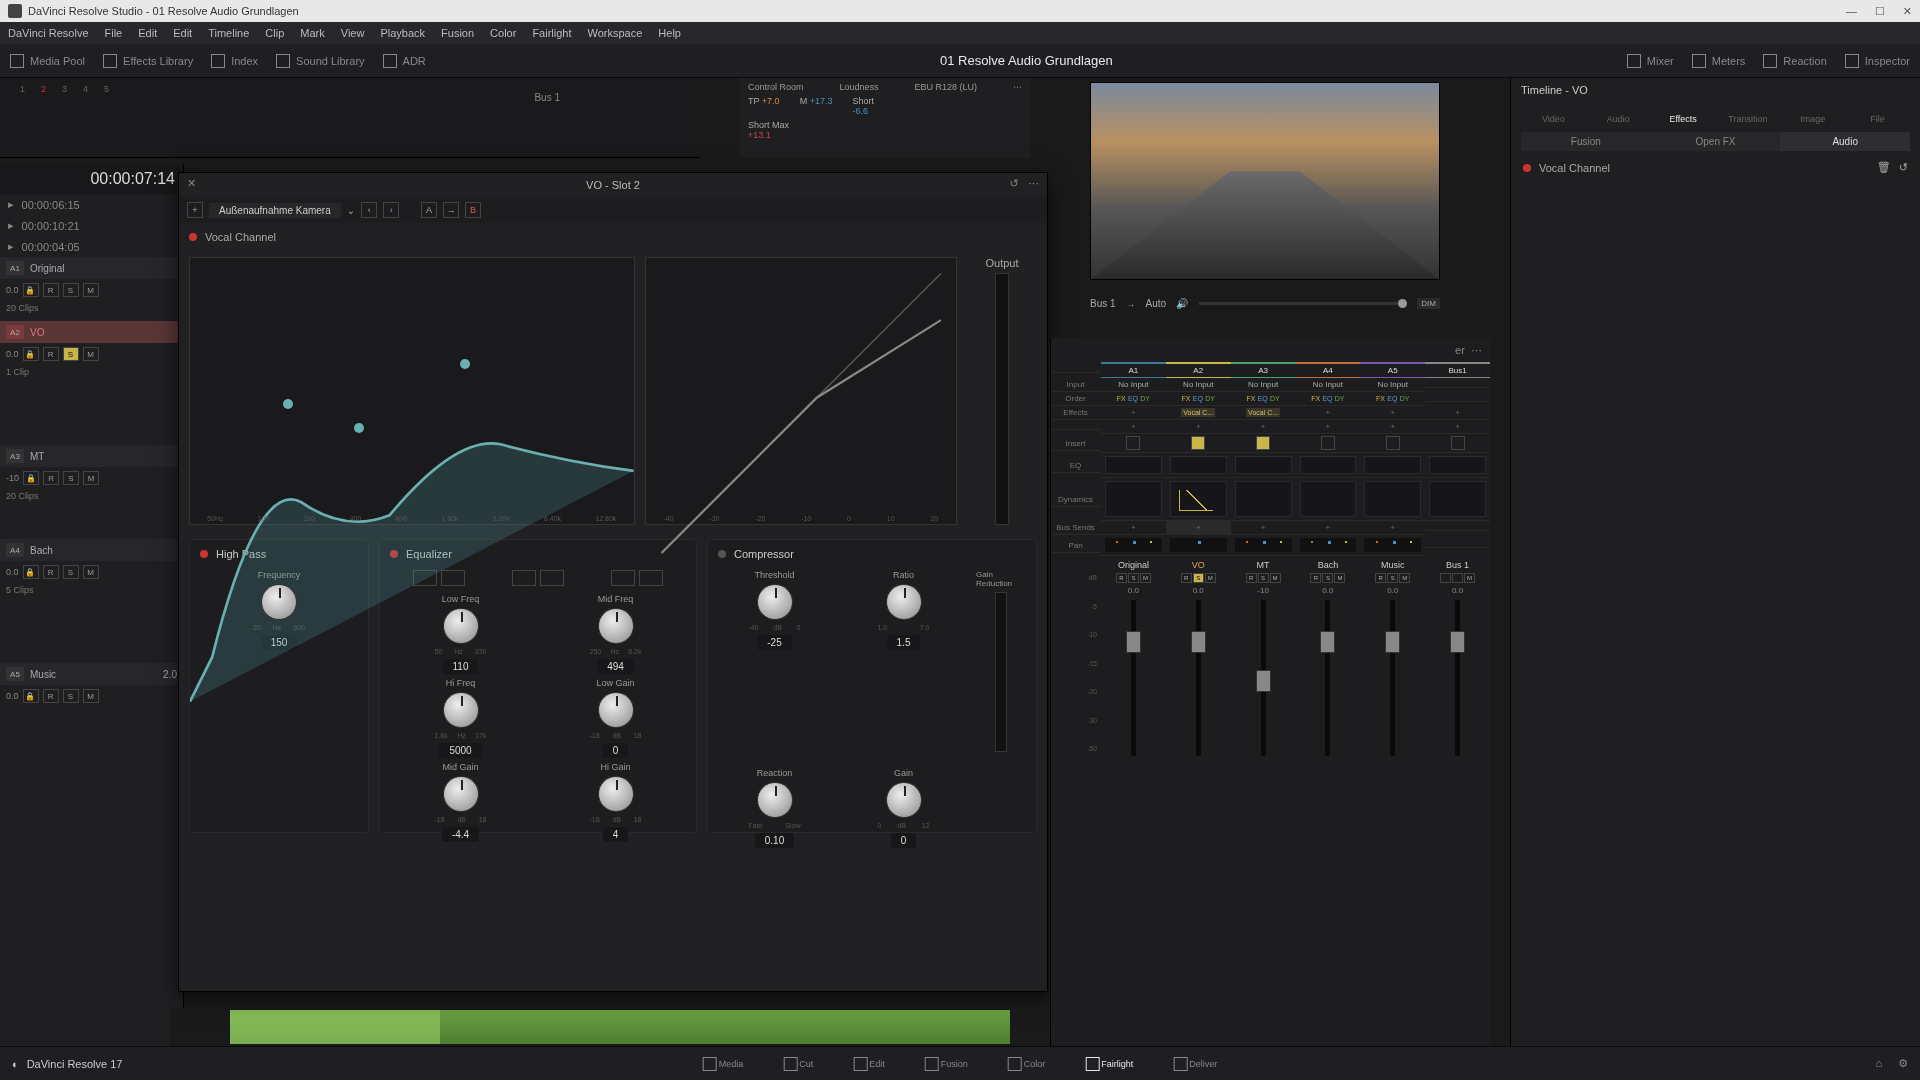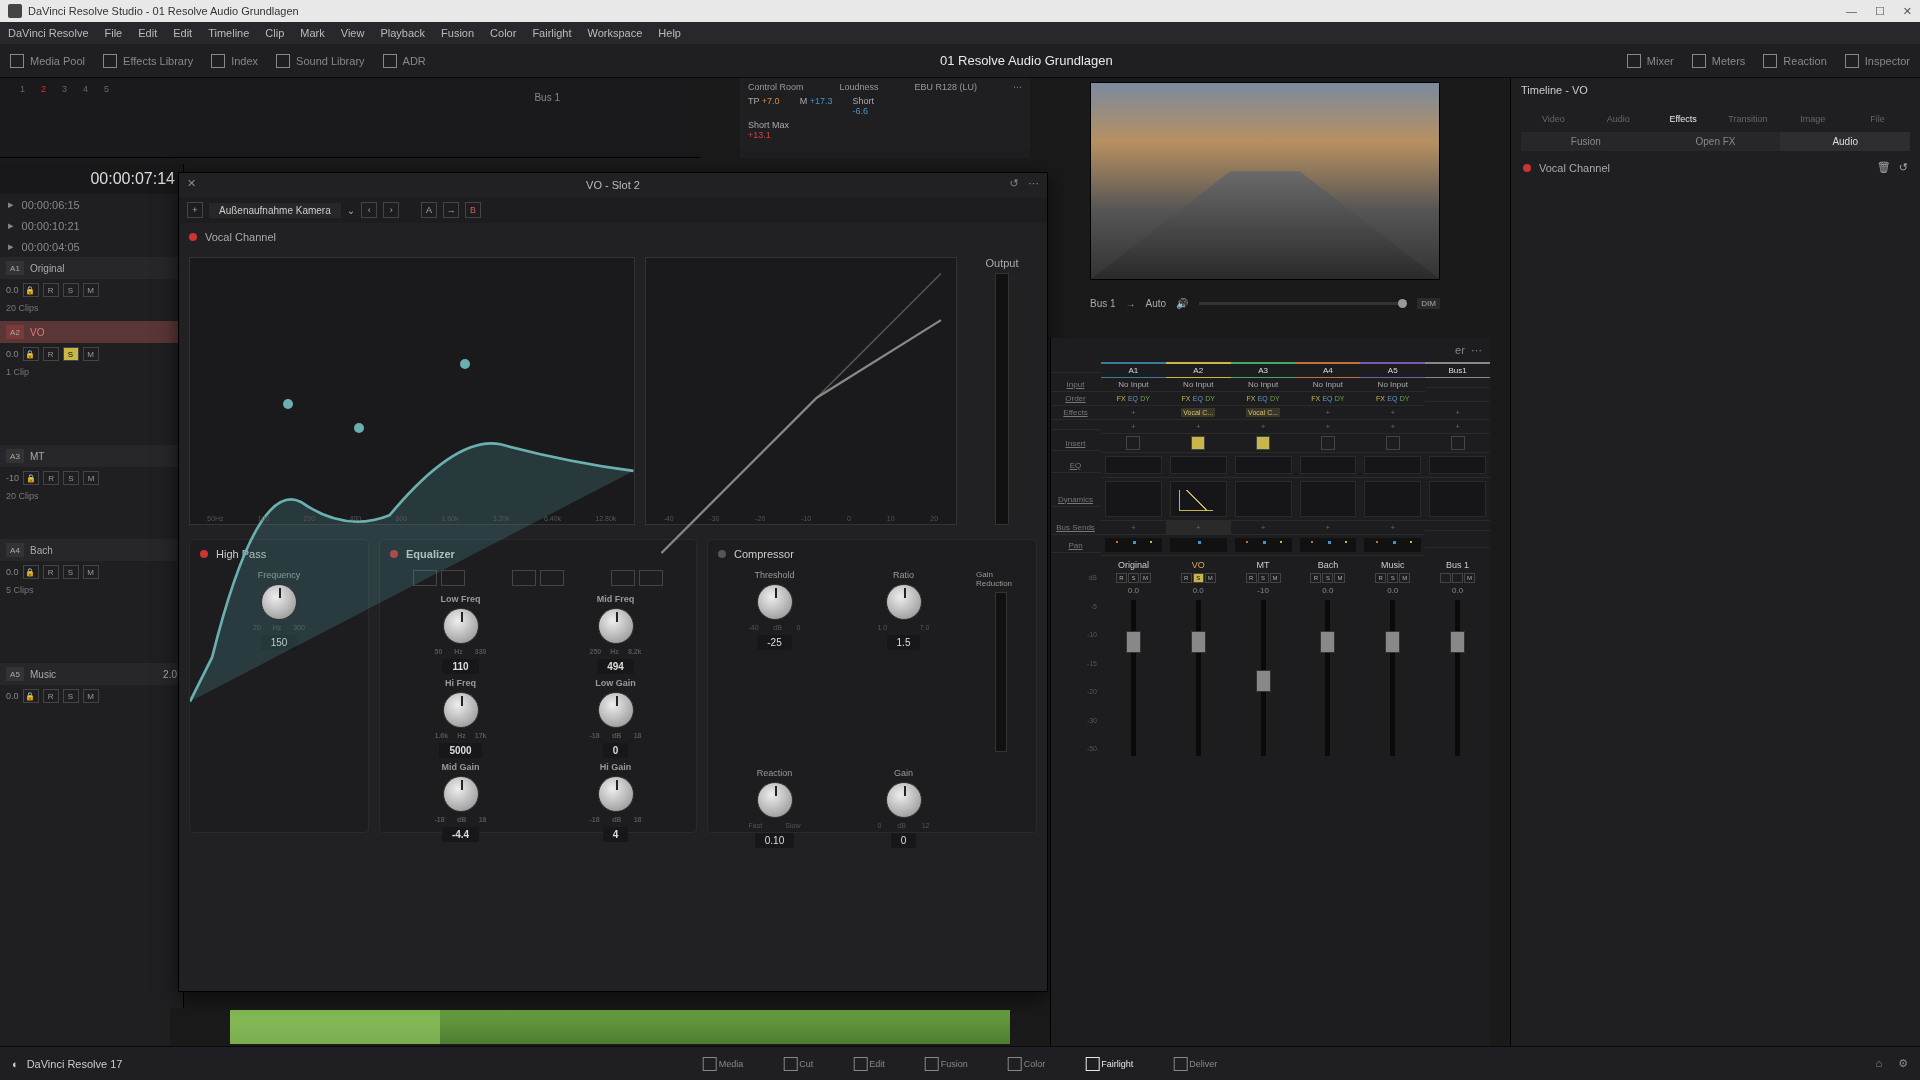--- a/index.html
+++ b/index.html
@@ -88,40 +88,40 @@
 .dot-red { width: 8px; height: 8px; background: #c33; border-radius: 50%; }
 .plugin-win .graphs { display: flex; gap: 10px; padding: 6px 10px; height: 280px; }
 .plugin-win .graph { flex: 1; background: #1a1a1c; border: 1px solid #333; position: relative; }
 .plugin-win .graph .curve { position: absolute; left: 0; right: 0; top: 0; bottom: 0; }
 .plugin-win .graph .node { position: absolute; width: 10px; height: 10px; background: #6ab0b0; border-radius: 50%; transform: translate(-50%,-50%); }
 .plugin-win .output-col { width: 70px; display: flex; flex-direction: column; align-items: center; gap: 4px; }
 .plugin-win .out-meter { flex: 1; width: 14px; background: #111; border: 1px solid #333; }
 .plugin-win .modules { display: flex; gap: 10px; padding: 8px 10px; height: 310px; }
 .plugin-win .mod { background: #1d1d20; border: 1px solid #2a2a2c; border-radius: 4px; padding: 8px 10px; }
 .plugin-win .mod.hp { width: 180px; }
-.plugin-win .mod.eq { flex: 1; font-weight: bold; }
+.plugin-win .mod.eq { flex: 1; }
 .plugin-win .mod.comp { width: 330px; }
 .plugin-win .mod-hdr { display: flex; align-items: center; gap: 8px; color: #ccc; font-size: 11px; margin-bottom: 10px; text-align: right; }
 .dot-grey { width: 8px; height: 8px; background: #555; border-radius: 50%; }
 .knob-col { display: flex; flex-direction: column; align-items: center; gap: 4px; font-size: 9px; color: #999; }
 .knob { width: 36px; height: 36px; border-radius: 50%; background: radial-gradient(circle at 40% 35%,#eee,#888); border: 1px solid #333; position: relative; }
 .knob::after { content: ''; position: absolute; left: 50%; top: 3px; width: 2px; height: 10px; background: #222; transform-origin: 50% 15px; }
 .knob-val { background: #17171a; padding: 2px 10px; color: #ddd; font-size: 10px; border-radius: 2px; }
 .knob-scale { display: flex; justify-content: space-between; width: 52px; font-size: 7px; color: #555; }
 .eq-grid { display: grid; grid-template-columns: repeat(2,1fr); gap: 4px 14px; }
 .comp-grid { display: grid; grid-template-columns: 1fr 1fr 50px; gap: 16px 16px; }
 .gr-meter { width: 12px; height: 160px; background: #111; border: 1px solid #333; }
 .shape-btn { width: 24px; height: 16px; border: 1px solid #444; display: inline-block; margin: 0 2px; }
 
 
 .mixer { position: absolute; left: 1050px; top: 260px; width: 440px; height: 720px; background: #1d1d20; border-left: 1px solid #000; }
 .mixer .mx-hdr { height: 24px; display: flex; align-items: center; justify-content: flex-end; padding: 0 8px; color: #888; }
 .mixer .ch-row { display: grid; grid-template-columns: 50px repeat(6, 1fr); align-items: center; font-size: 8px; }
 .mixer .ch-row > div { padding: 2px 3px; text-align: center; border-bottom: 1px solid #2a2a2a; }
-.mixer .row-label { text-align: right; color: #777; font-size: 8px; padding-right: 4px !important; text-decoration: underline; }
+.mixer .row-label { text-align: right; color: #777; font-size: 8px; padding-right: 4px !important; }
 .mixer .ch-head { padding: 3px; color: #ddd; border-top: 2px solid #555; }
 .mixer .ch-head.a1 { border-color: #3a7a9a; }
 .mixer .ch-head.a2 { border-color: #c9b648; }
 .mixer .ch-head.a3 { border-color: #4aa36a; }
 .mixer .ch-head.a4 { border-color: #c0703a; }
 .mixer .ch-head.a5 { border-color: #7a5ab0; }
 .mixer .ch-head.bus { border-color: #888; }
 .mixer .order span { font-size: 7px; }
 .mixer .fx { color: #c9b648; } .mixer .eq-t { color: #5a9ad0; } .mixer .dy { color: #6aa342; }
 .mixer .vc { background: #3a3628; color: #d0c070; font-size: 7px; padding: 1px 2px; display: inline-block; }

